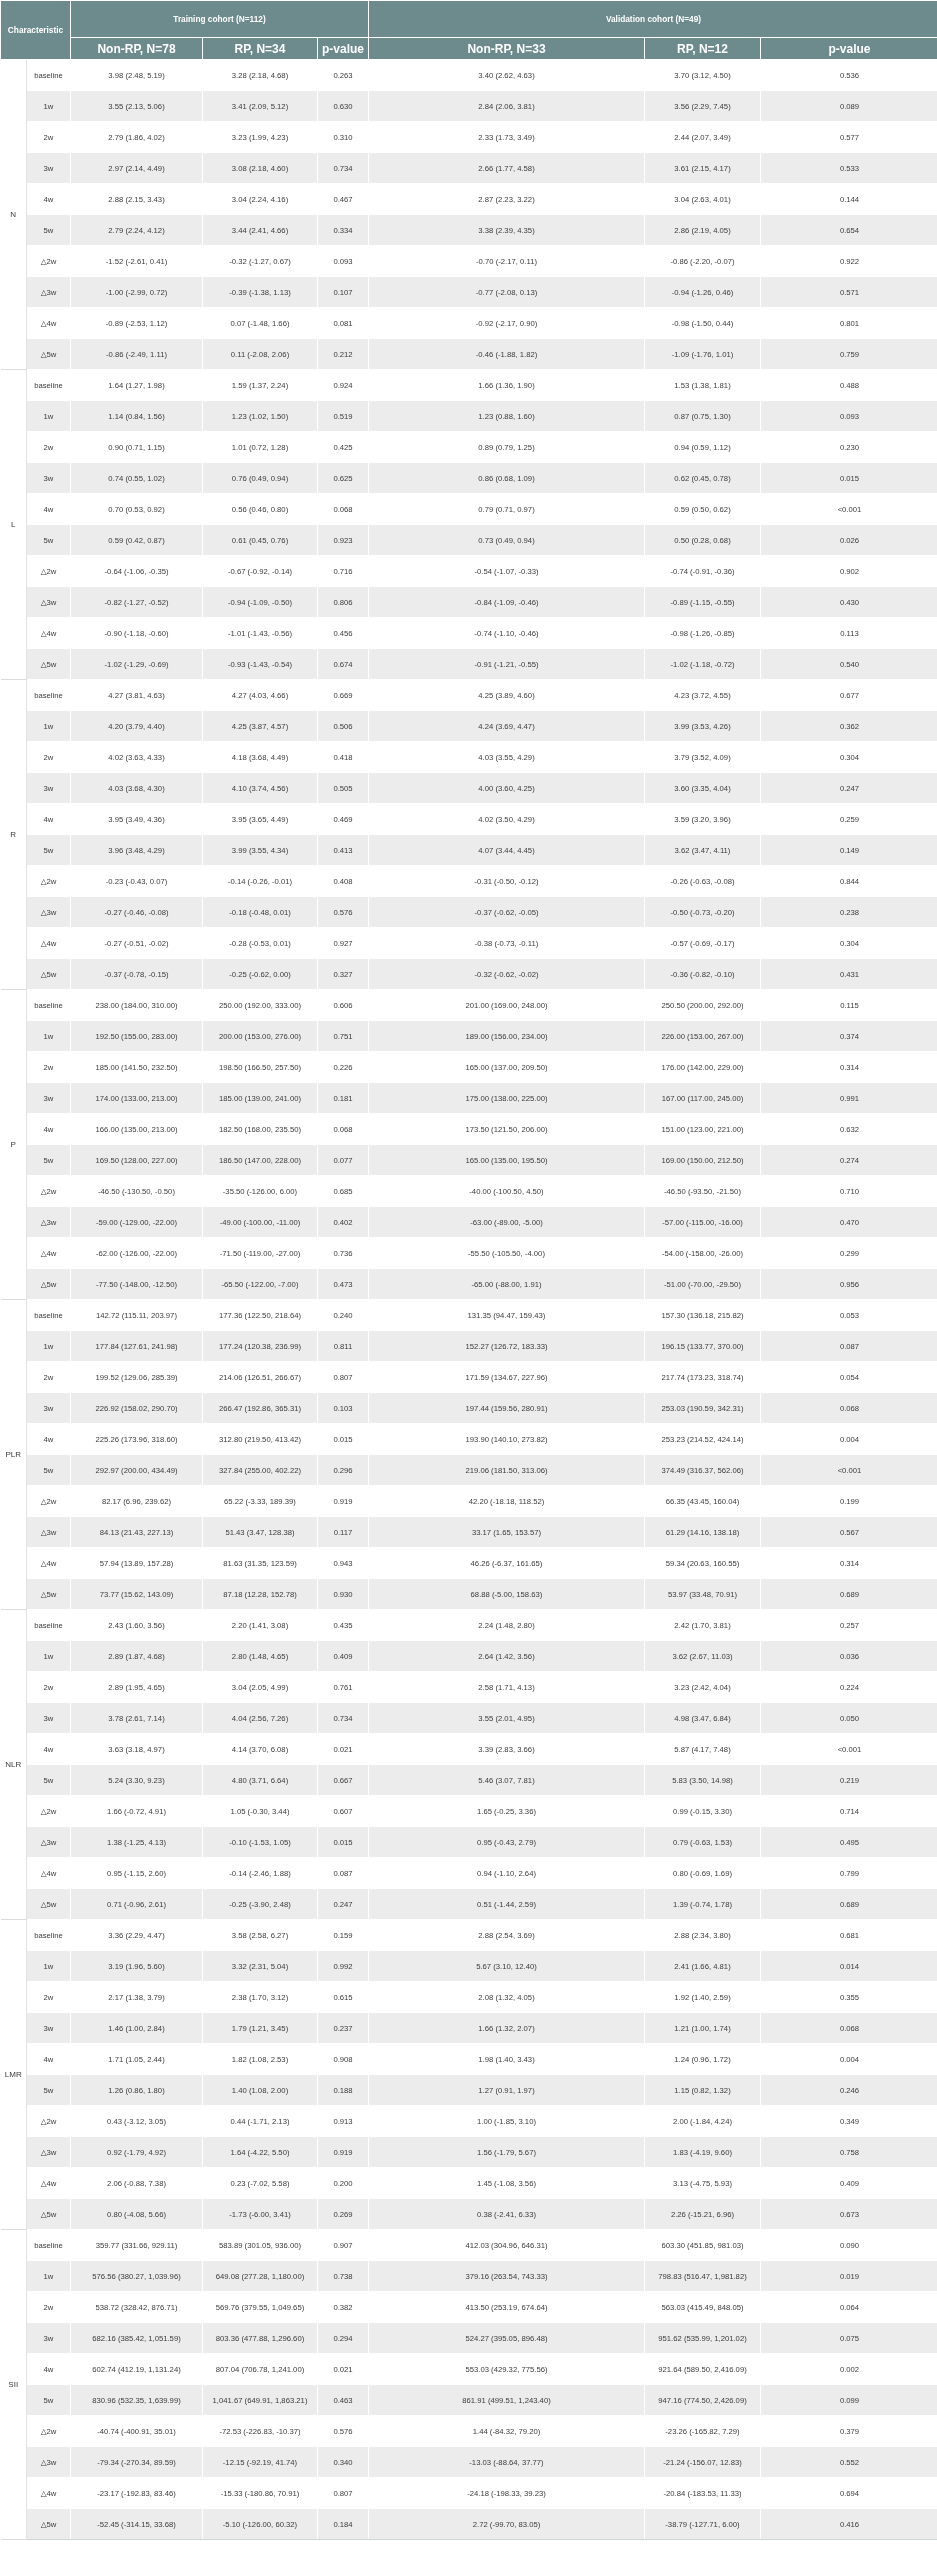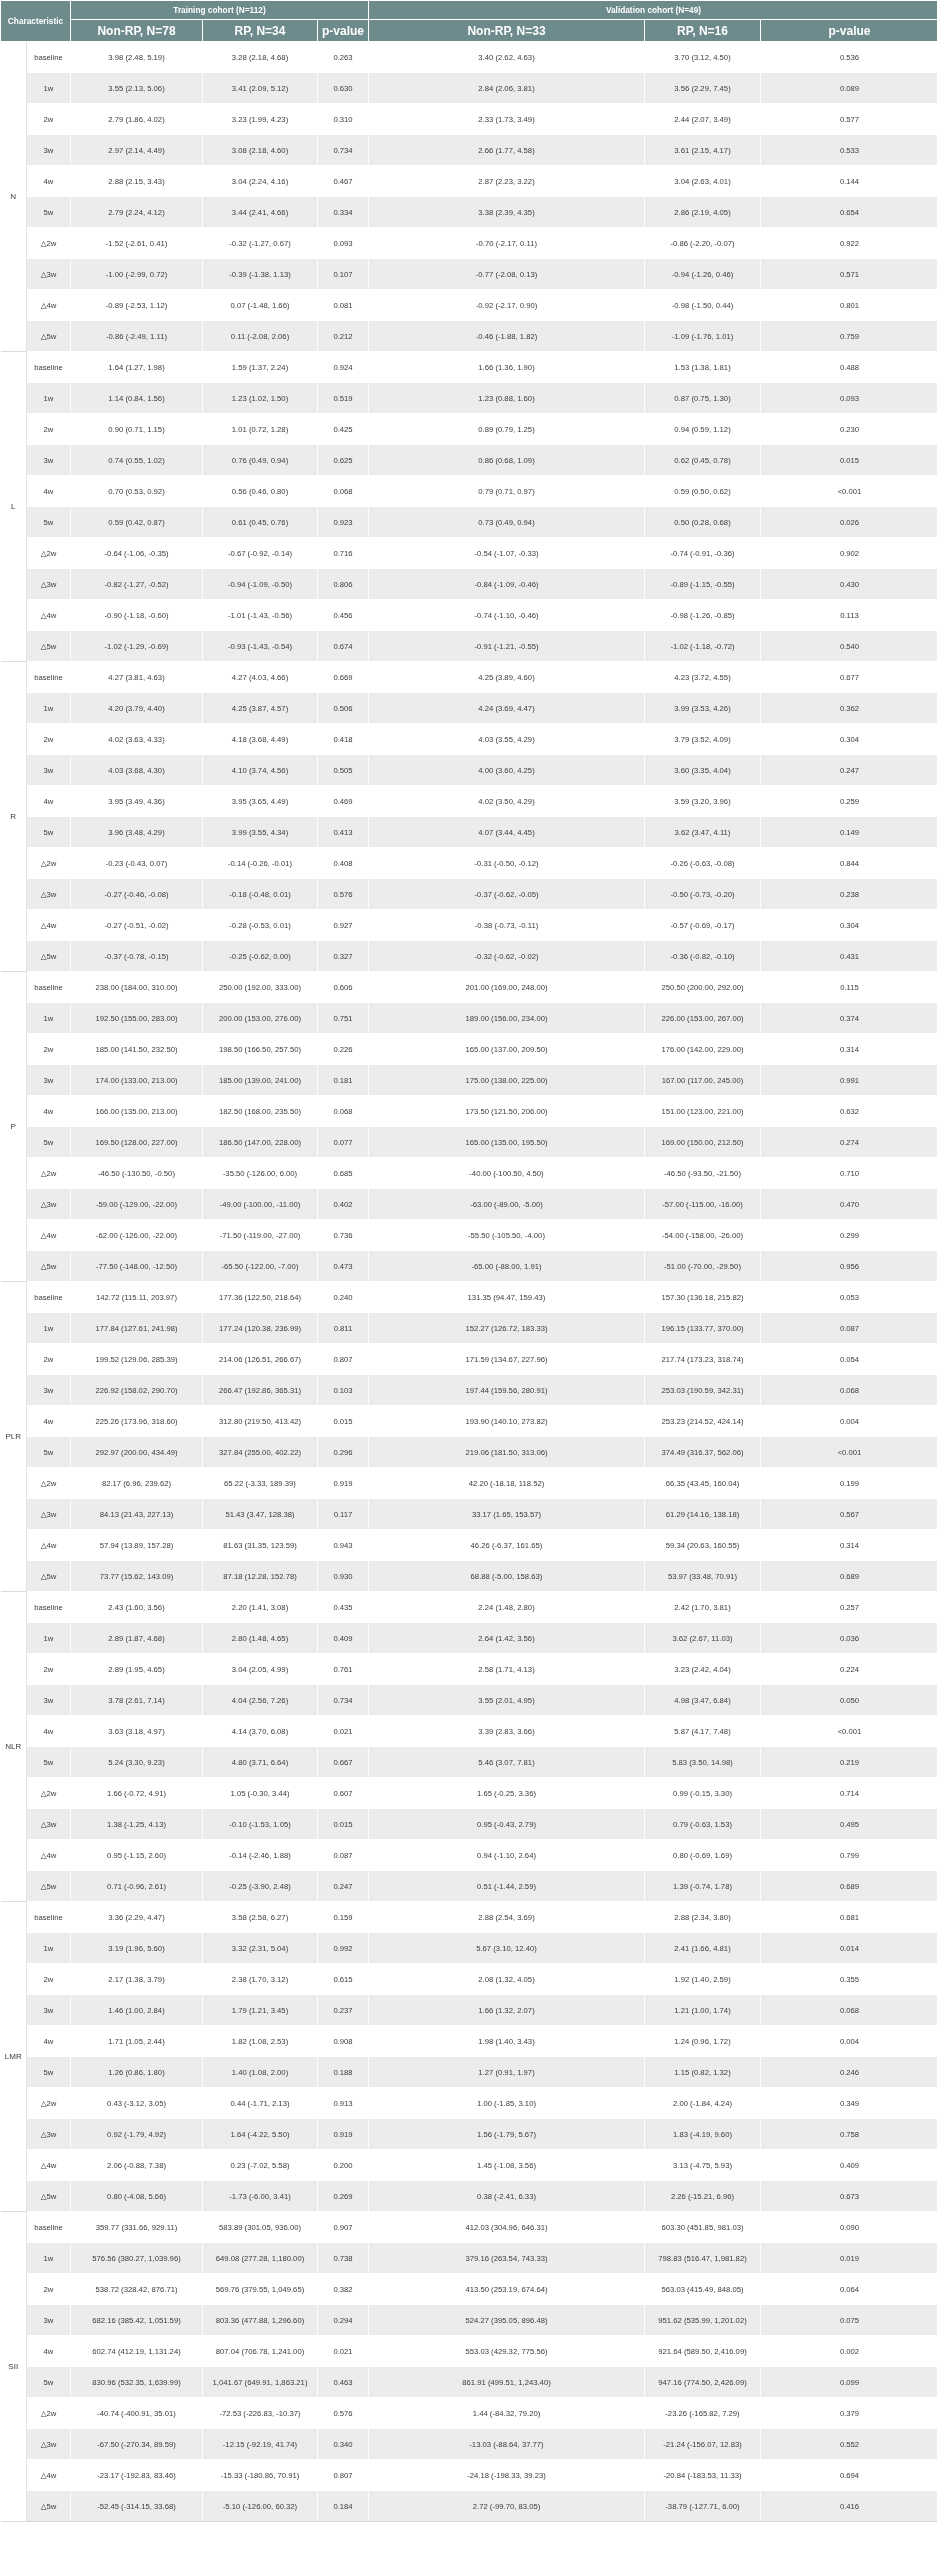--- a/index.html
+++ b/index.html
@@ -16,21 +16,21 @@
   }
   thead th{
     background:var(--header-bg);
     color:#ffffff;
     border:1.3px solid #ffffff;
     font-weight:700;
     padding:2.6px 2.6px;
     box-sizing:border-box;
     text-align:center;
   }
-  thead tr.hdr-top th{font-size:8.3px;height:19px;}
+  thead tr.hdr-top th{font-size:8.3px;height:37px;}
   thead tr.hdr-sub th{font-size:12px;height:22px;}
   tbody td{
     font-size:7.7px;
     color:var(--text);
     text-align:center;
     vertical-align:middle;
     padding:1.3px 3.9px;
     height:31px;
     box-sizing:border-box;
     border-right:0.6px solid #ffffff;
@@ -66,21 +66,21 @@
     <tr class="hdr-top">
       <th colspan="2" rowspan="2">Characteristic</th>
       <th colspan="3">Training cohort (N=112)</th>
       <th colspan="3">Validation cohort (N=49)</th>
     </tr>
     <tr class="hdr-sub">
       <th>Non-RP, N=78</th>
       <th>RP, N=34</th>
       <th>p-value</th>
       <th>Non-RP, N=33</th>
-      <th>RP, N=16</th>
+      <th>RP, N=12</th>
       <th>p-value</th>
     </tr>
   </thead>
   <tbody>
 
   <tr>
         <td class="group-cell" rowspan="10">N</td>
         <td class="time-cell">baseline</td>
         <td class="val-cell">3.98 (2.48, 5.19)</td>
         <td class="val-cell">3.28 (2.18, 4.68)</td>
@@ -775,21 +775,21 @@
         <td class="time-cell">△2w</td>
         <td class="val-cell">-40.74 (-400.91, 35.01)</td>
         <td class="val-cell">-72.53 (-226.83, -10.37)</td>
         <td class="val-cell pval-cell">0.576</td>
         <td class="val-cell">1.44 (-84.32, 79.20)</td>
         <td class="val-cell">-23.26 (-165.82, 7.29)</td>
         <td class="val-cell pval-cell">0.379</td>
       </tr>
       <tr>
         <td class="time-cell">△3w</td>
-        <td class="val-cell">-67.50 (-270.34, 89.59)</td>
+        <td class="val-cell">-79.34 (-270.34, 89.59)</td>
         <td class="val-cell">-12.15 (-92.19, 41.74)</td>
         <td class="val-cell pval-cell">0.340</td>
         <td class="val-cell">-13.03 (-88.64, 37.77)</td>
         <td class="val-cell">-21.24 (-156.07, 12.83)</td>
         <td class="val-cell pval-cell">0.552</td>
       </tr>
       <tr>
         <td class="time-cell">△4w</td>
         <td class="val-cell">-23.17 (-192.83, 83.46)</td>
         <td class="val-cell">-15.33 (-180.86, 70.91)</td>

